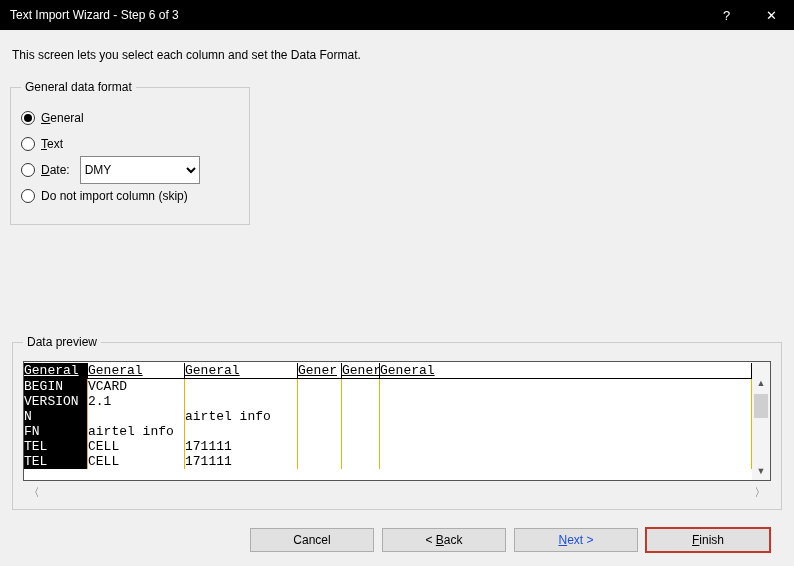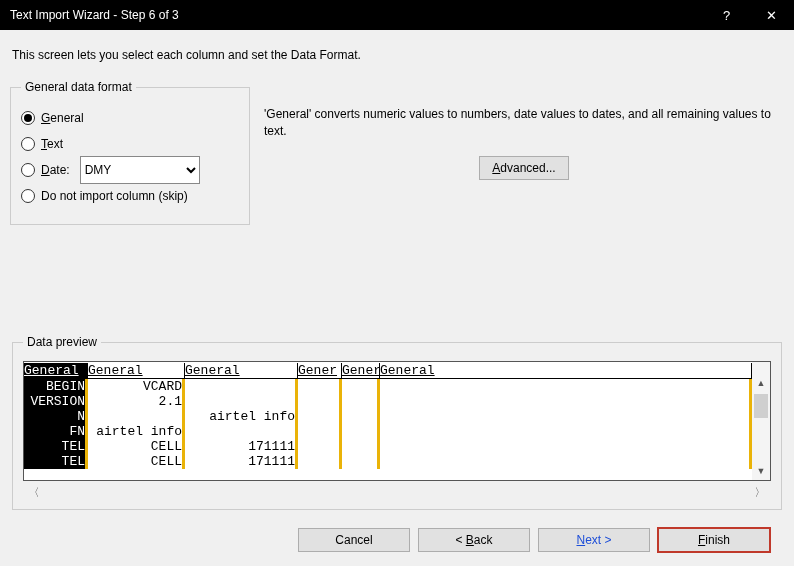--- a/index.html
+++ b/index.html
@@ -126,25 +126,24 @@
     white-space: nowrap;
     text-decoration: underline;
   }
   .phdr .pcol.sel {
     background: #000;
     color: #fff;
     text-decoration: underline;
   }
   .pbody .prow { display: flex; height: 15px; }
   .pbody .pcell {
-    border-right: 3px solid #eab308;
+    border-right: 1px solid #eab308;
     overflow: hidden;
     white-space: nowrap;
     padding-left: 0px;
-    text-align: right;
   }
   .pbody .pcell.sel { background: #000; color: #fff; }
   .c0 { width: 64px; }
   .c1 { width: 97px; }
   .c2 { width: 113px; }
   .c3 { width: 44px; }
   .c4 { width: 38px; }
   .c5 { flex: 1; }
   .vscroll {
     width: 18px;
@@ -172,21 +171,21 @@
   .hscroll .larr, .hscroll .rarr { font-size: 11px; color: #555; width: 14px; text-align: center;}
   .hscroll .hspace { flex: 1; }
   .footer {
     display: flex;
     justify-content: flex-end;
     gap: 8px;
     padding: 18px 14px 0 0;
   }
   .footer button {
     height: 24px;
-    width: 112px;
+    width: 124px;
     background: #e1e1e1;
     border: 1px solid #adadad;
     font-family: inherit;
     font-size: 12px;
     cursor: pointer;
   }
   .footer button.disabled { color: #1d4ed8; cursor: default; }
   .footer button.finish { outline: 2px solid #c0392b; outline-offset: -1px; font-weight: 400;}
   .uline { text-decoration: underline; }
 </style>
@@ -223,26 +222,20 @@
           <option>DMY</option>
         </select>
       </div>
 
       <div class="radio-row">
         <span class="radio"></span>
         <span>Do not import column (skip)</span>
       </div>
     </fieldset>
 
-    <div class="right-col">
-      <div class="desc">'General' converts numeric values to numbers, date values to dates, and all remaining values to text.</div>
-      <div class="advanced">
-        <button class="win"><span class="uline">A</span>dvanced...</button>
-      </div>
-    </div>
   </div>
 
   <fieldset class="preview-fieldset">
     <legend>Data preview</legend>
 
     <div class="preview-wrap">
       <div class="preview-table">
         <div class="phdr">
           <div class="pcol sel c0">General</div>
           <div class="pcol c1">General</div>

